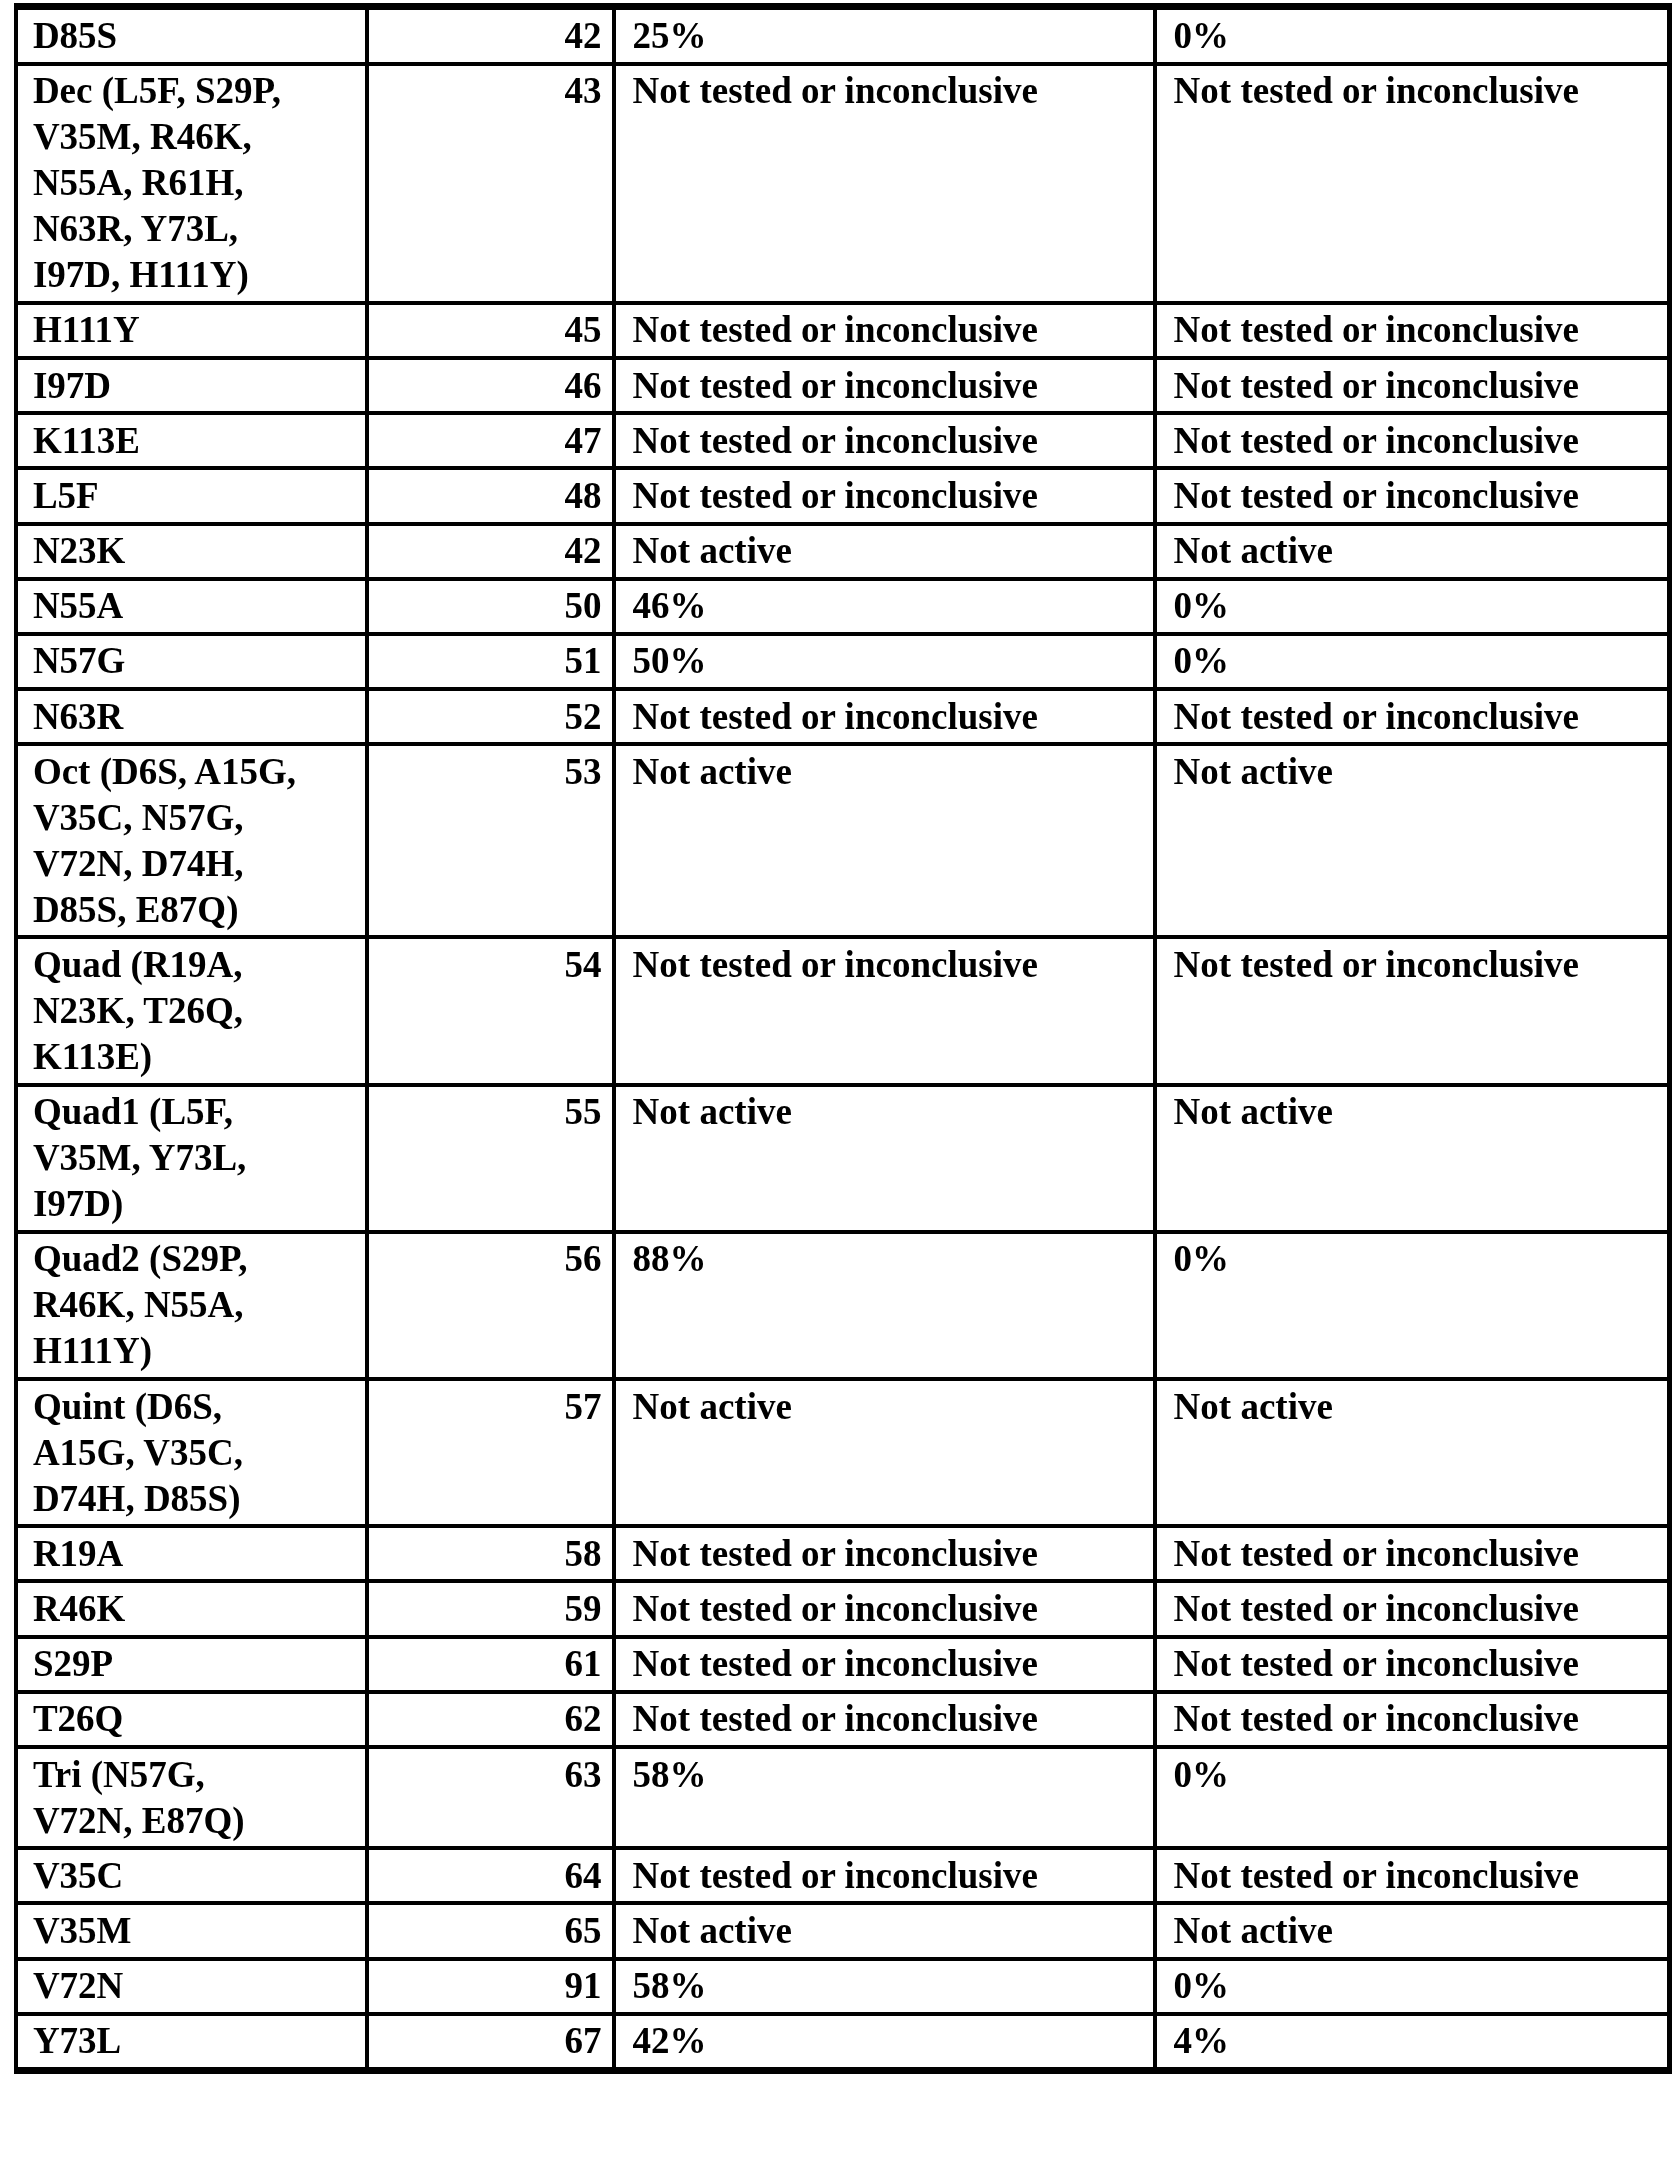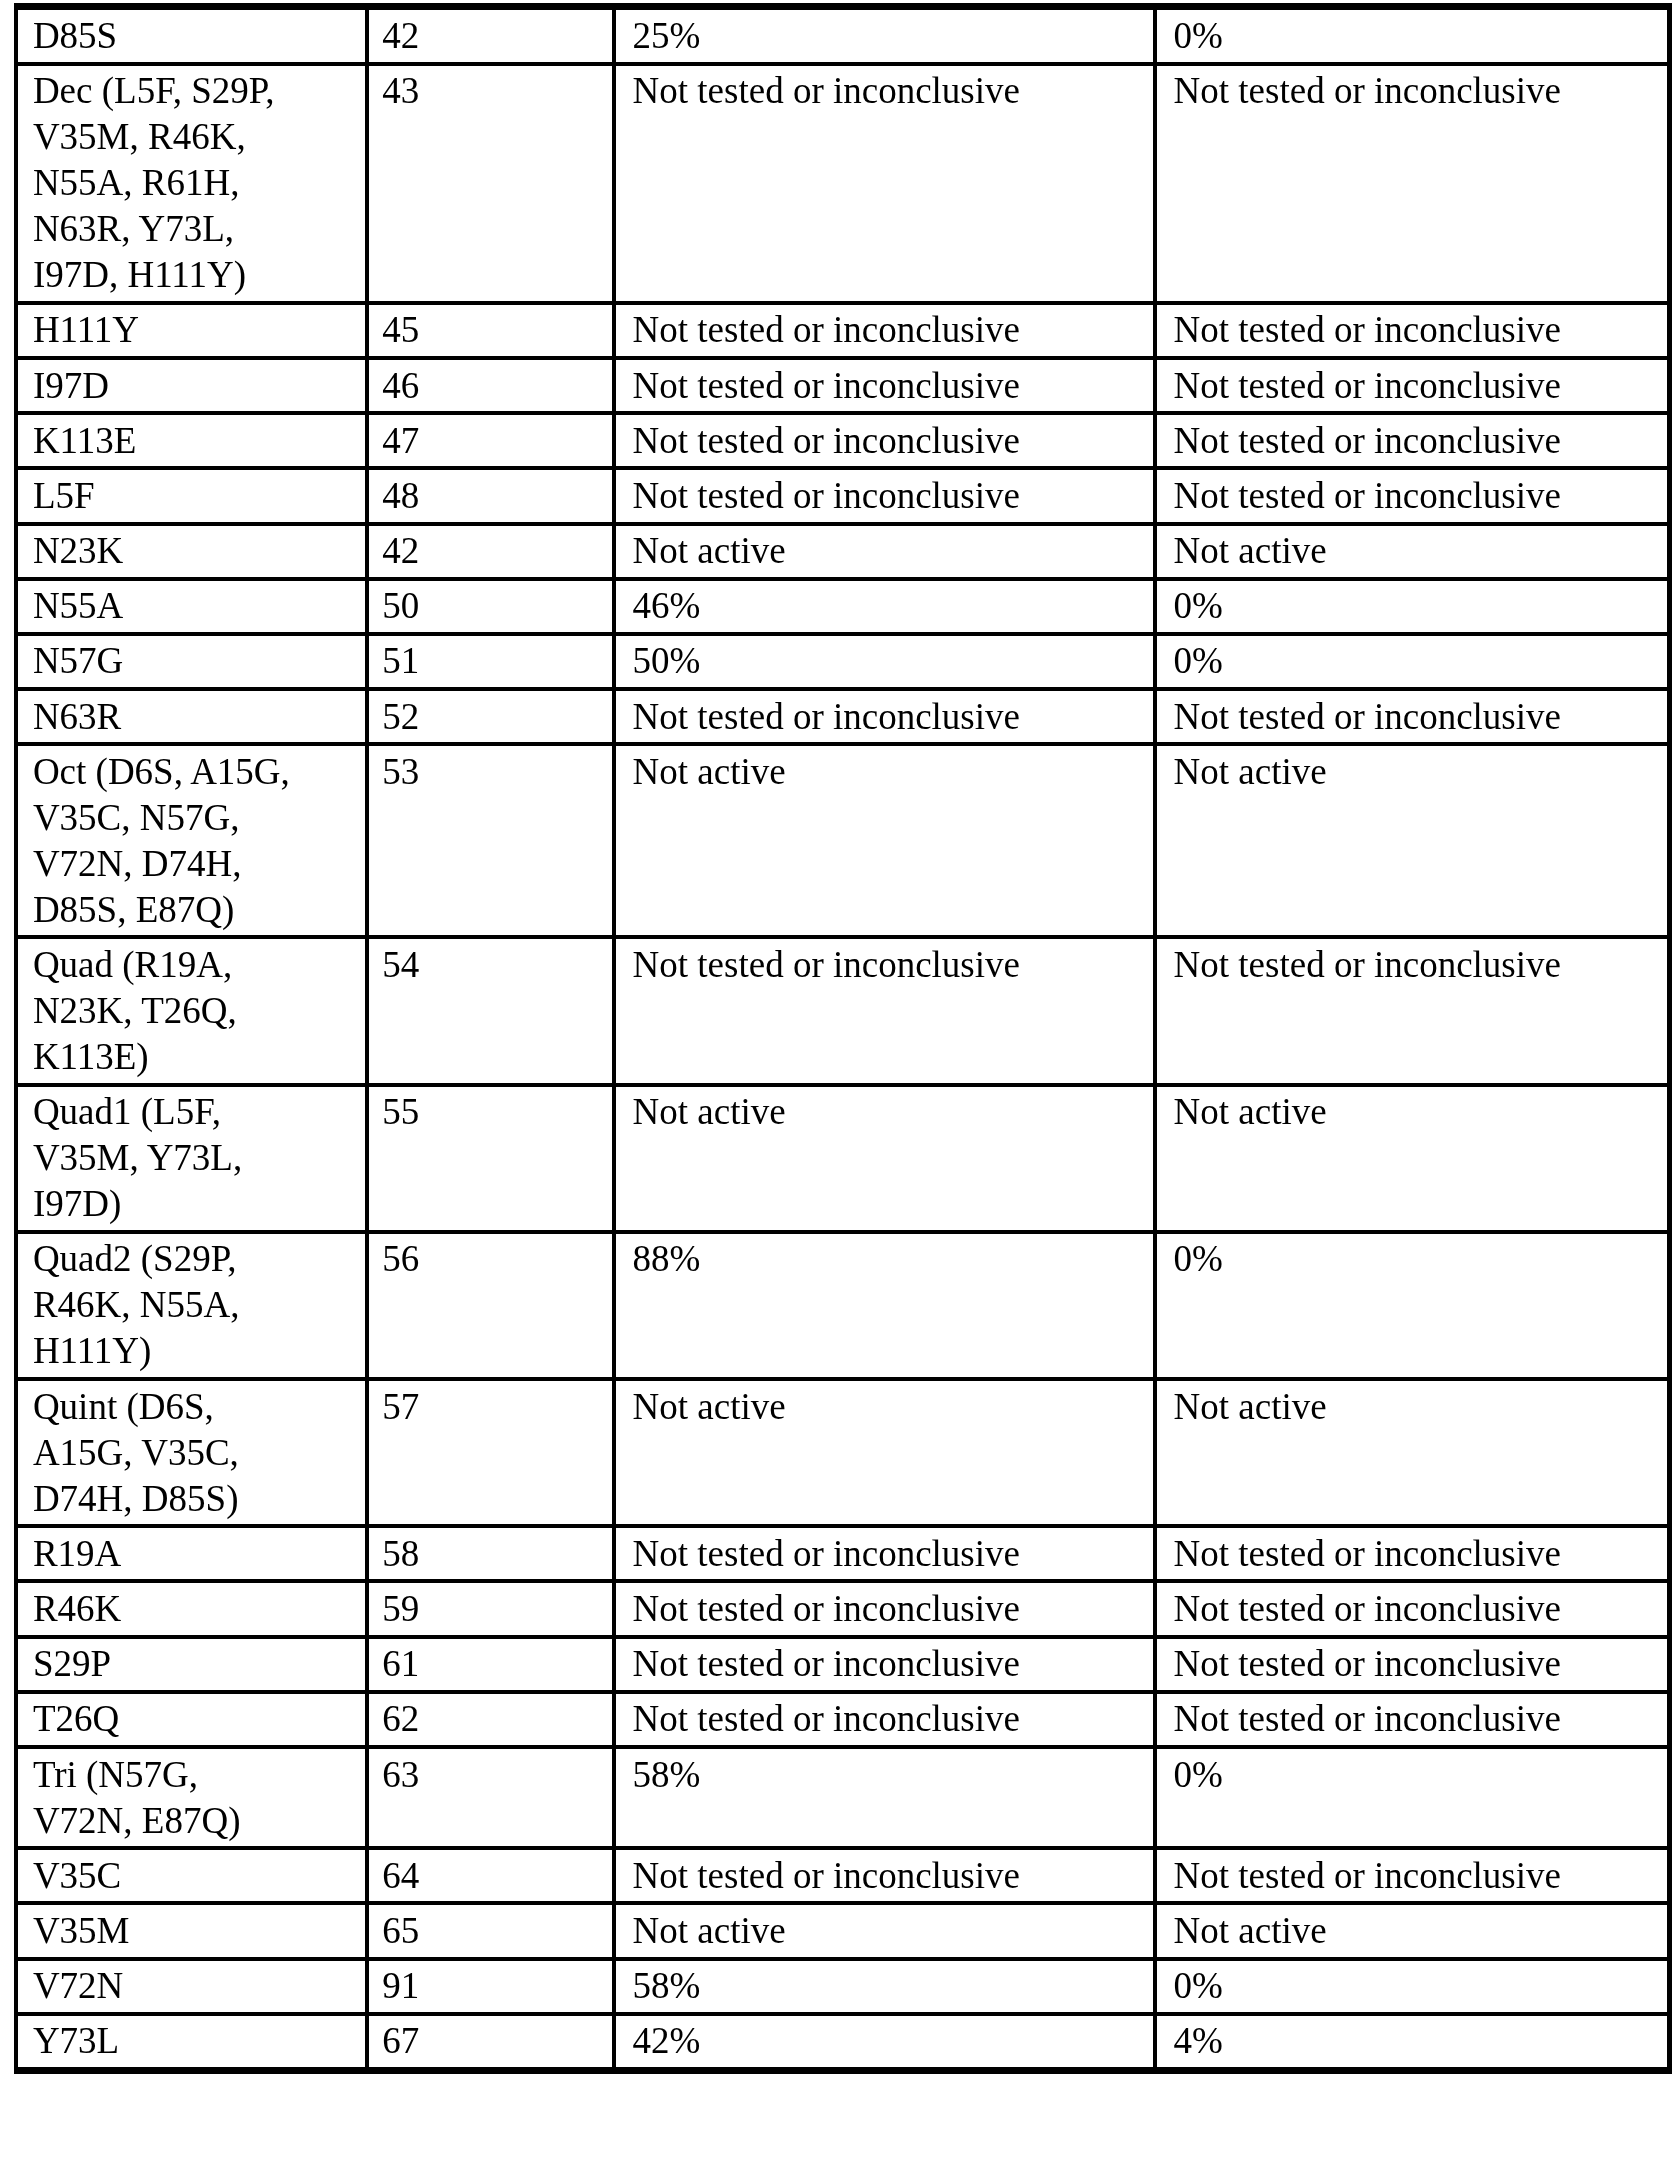--- a/index.html
+++ b/index.html
@@ -37,23 +37,23 @@
   td {
     border: 4.3px solid #000000;
     vertical-align: top;
     font-size: 37px;
     line-height: 46px;
     padding: 2.6px 10.2px 2.6px 15.3px;
     white-space: pre-line;
     overflow: hidden;
     letter-spacing: 0px;
   }
-  td.seq-id-cell { padding-left: 13.6px; }
+  td.seq-id-cell { padding-left: 13.6px; text-align: right; }
   td.result-cell { padding-left: 17px; }
-  tr { height: 53px; }
+  tr { height: 53px; font-weight: bold; }
 </style>
 </head>
 <body>
 
 <div class="page">
   <table class="results">
     <colgroup>
       <col class="c1">
       <col class="c2">
       <col class="c3">

